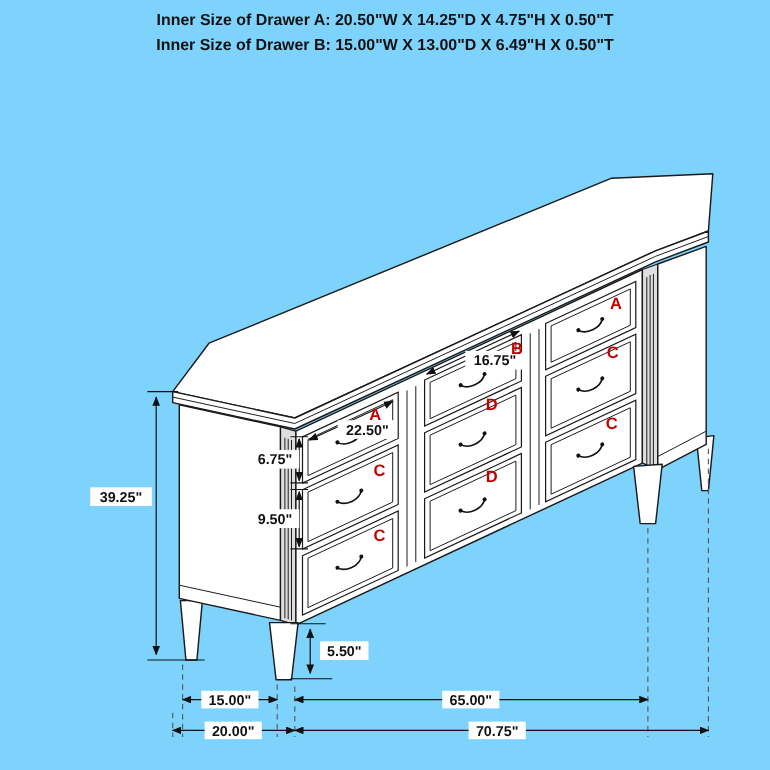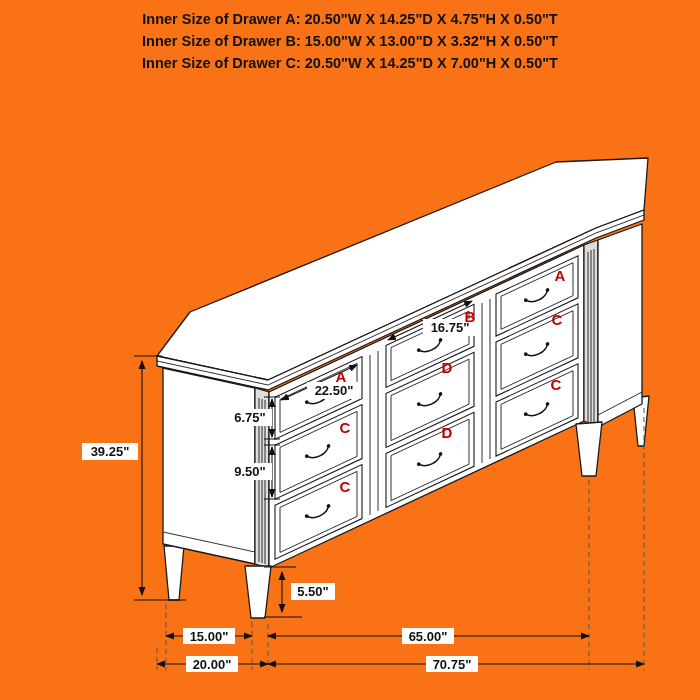--- a/index.html
+++ b/index.html
@@ -1,16 +1,16 @@
 <!DOCTYPE html>
 <html><head>
 <meta charset="utf-8">
 <style>
   html,body{margin:0;padding:0;background:#fff;}
-  .stage{position:relative;width:700px;height:700px;background:#f97316;overflow:hidden;
+  .stage{position:relative;width:700px;height:700px;background:#7dd3fc;overflow:hidden;
          font-family:"Liberation Sans",sans-serif;}
   .hdr{position:absolute;top:8px;left:0;right:0;text-align:center;color:#111;}
   .hdr div{font-size:14.5px;font-weight:bold;line-height:22px;white-space:nowrap;}
   svg{position:absolute;left:0;top:0;}
   .face{fill:#ffffff;stroke:#1a1a1a;stroke-width:1.3;stroke-linejoin:round;}
   .pil{fill:#dedede;stroke:#1a1a1a;stroke-width:1.2;stroke-linejoin:round;}
   .ln{fill:none;stroke:#1a1a1a;stroke-width:1.1;}
   .inner{fill:none;stroke:#1a1a1a;stroke-width:0.9;}
   .hd{fill:none;stroke:#111;stroke-width:1.5;}
   .hdot{fill:none;stroke:#111;stroke-width:3.6;stroke-linecap:round;}
@@ -22,22 +22,21 @@
   .dim{font:bold 13px "Liberation Sans",sans-serif;fill:#111;text-anchor:middle;}
   .dl{font:bold 15px "Liberation Sans",sans-serif;fill:#c30000;text-anchor:middle;}
 </style>
 </head>
 <body>
 
 <div class="stage">
 
   <div class="hdr">
     <div>Inner Size of Drawer A: 20.50"W X 14.25"D X 4.75"H X 0.50"T</div>
-    <div>Inner Size of Drawer B: 15.00"W X 13.00"D X 3.32"H X 0.50"T</div>
-    <div>Inner Size of Drawer C: 20.50"W X 14.25"D X 7.00"H X 0.50"T</div>
+    <div>Inner Size of Drawer B: 15.00"W X 13.00"D X 6.49"H X 0.50"T</div>
   </div>
 
   <svg width="700" height="700" viewBox="0 0 700 700">
     <defs>
       <marker id="arrw" viewBox="0 0 10 8" refX="9" refY="4" markerWidth="8" markerHeight="6.4" orient="auto-start-reverse">
         <path d="M0,0 L10,4 L0,8 z" fill="#111"></path>
       </marker>
     </defs>
 
     <g>

